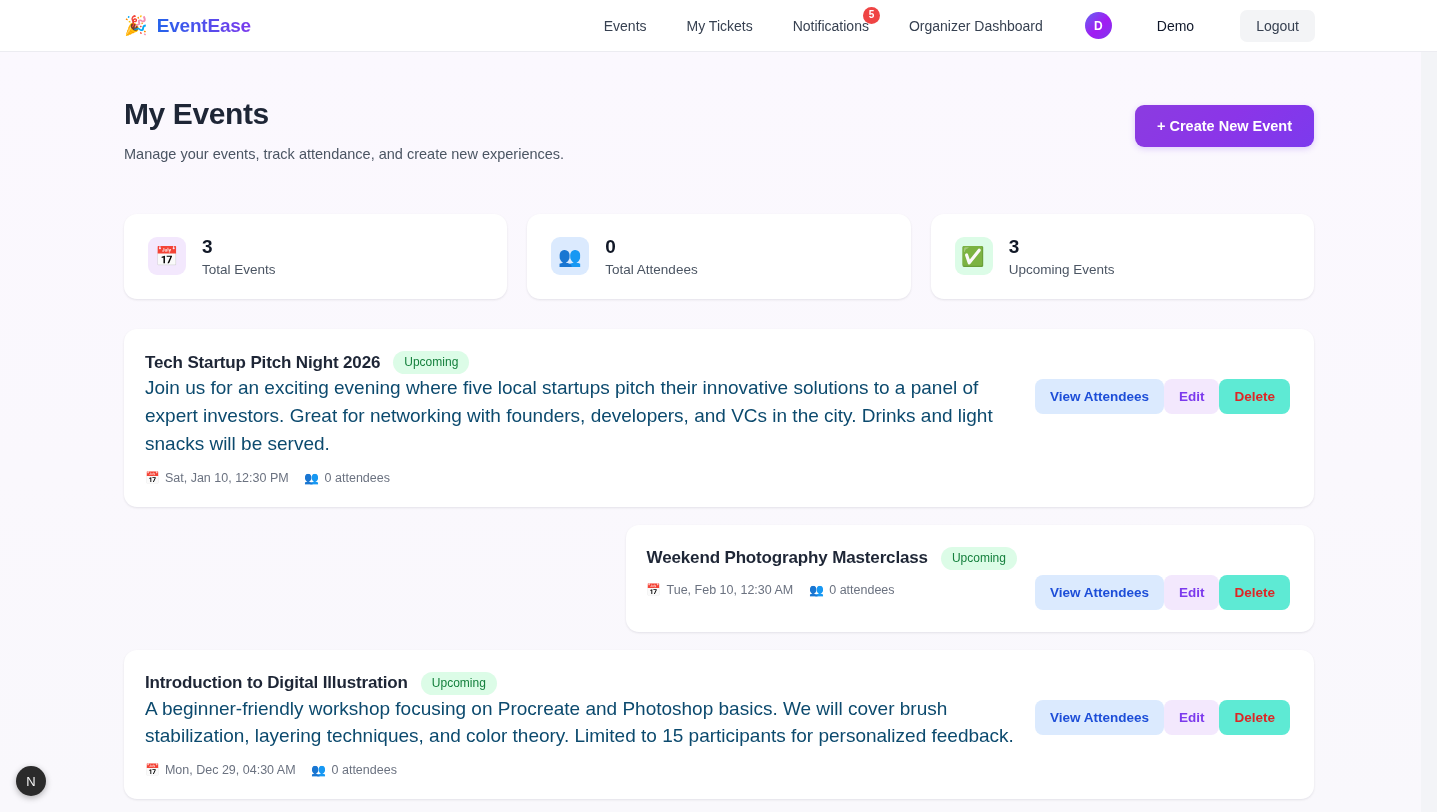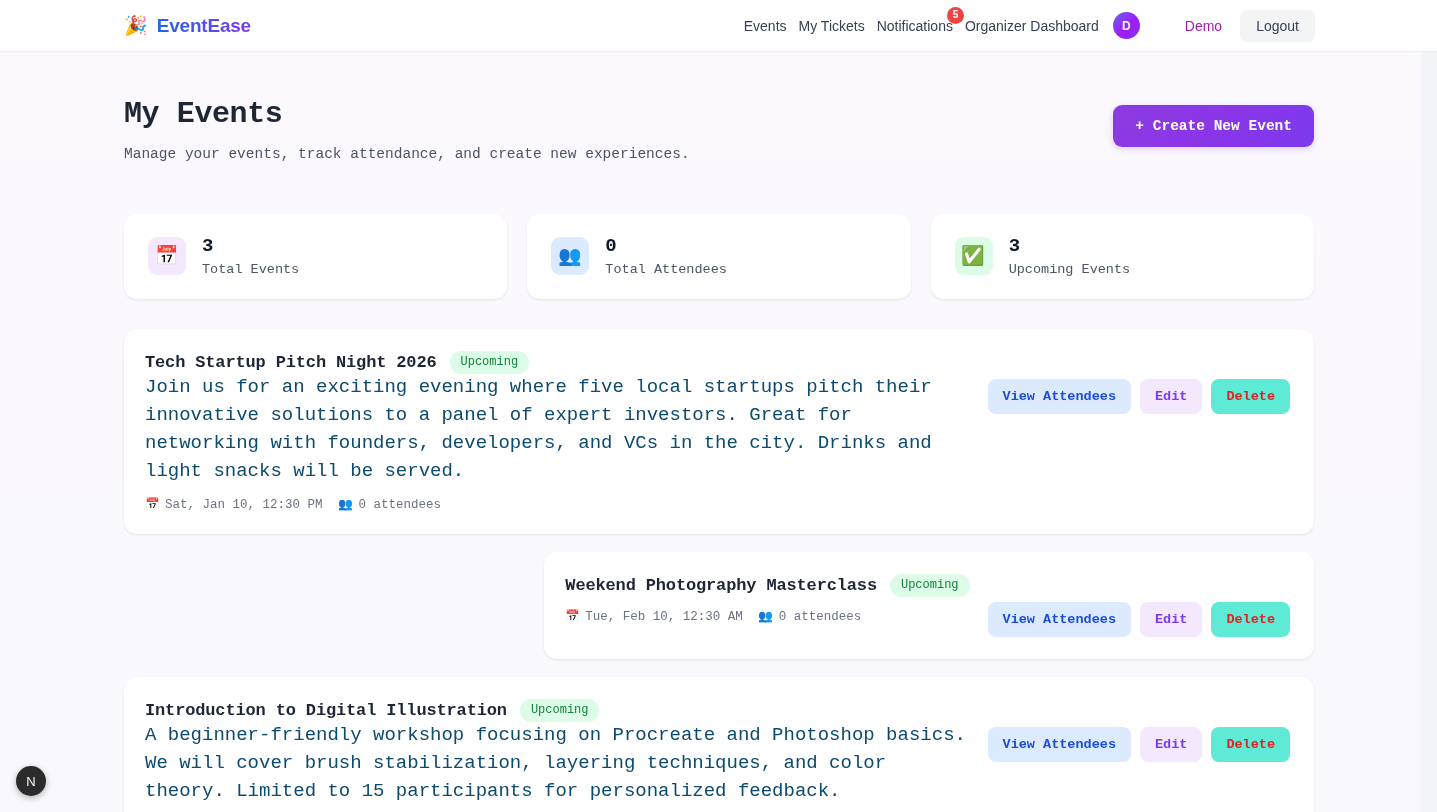--- a/index.html
+++ b/index.html
@@ -60,21 +60,21 @@
     background: linear-gradient(90deg, #2563eb 0%, #7c3aed 100%);
     -webkit-background-clip: text;
     background-clip: text;
     color: transparent;
   }
 
   .nav-right {
     margin-left: auto;
     display: flex;
     align-items: center;
-    gap: 12px;
+    gap: 40px;
   }
 
   .nav-link {
     position: relative;
     font-size: 14px;
     color: #374151;
     text-decoration: none;
     white-space: nowrap;
     cursor: pointer;
   }
@@ -107,41 +107,40 @@
     width: 27px; height: 27px;
     border-radius: 50%;
     background: linear-gradient(135deg, #6366f1 0%, #a21bf2 55%, #7c3aed 100%);
     color: #fff;
     font-size: 12px;
     font-weight: bold;
     display: flex;
     align-items: center;
     justify-content: center;
   }
-  .user-name { font-size: 14px; color: #a21caf; padding-left: 36px; }
+  .user-name { font-size: 14px; color: #0f172a; padding-left: 36px; }
 
   .logout-btn {
     margin-left: 6px;
     background: #f3f4f6;
     border: none;
     border-radius: 7px;
     padding: 8px 16px;
     font-family: inherit;
     font-size: 14px;
     color: #374151;
     cursor: pointer;
   }
 
   
   .page {
     position: relative;
     height: 760px;
     padding: 45px 0 8px 0;
     background: linear-gradient(180deg, #fbf8fe 0%, #faf8fd 55%, #f9f8fc 100%);
-    font-family: Liberation Mono, monospace;
   }
   .container {
     width: 1190px;
     margin: 0 auto;
     margin-left: 124px;
   }
 
   
   .page-header {
     display: flex;
@@ -275,21 +274,21 @@
   .meta-item {
     display: flex;
     align-items: center;
     gap: 5px;
   }
   .meta-emoji { font-size: 12px; line-height: 1; }
 
   .event-actions {
     display: flex;
     align-items: center;
-    gap: 9px;
+    gap: 0;
     padding-top: 28px;
     flex-shrink: 0;
   }
   .act-btn {
     border: none;
     border-radius: 8px;
     padding: 10px 15px;
     font-family: inherit;
     font-size: 13.5px;
     font-weight: bold;

